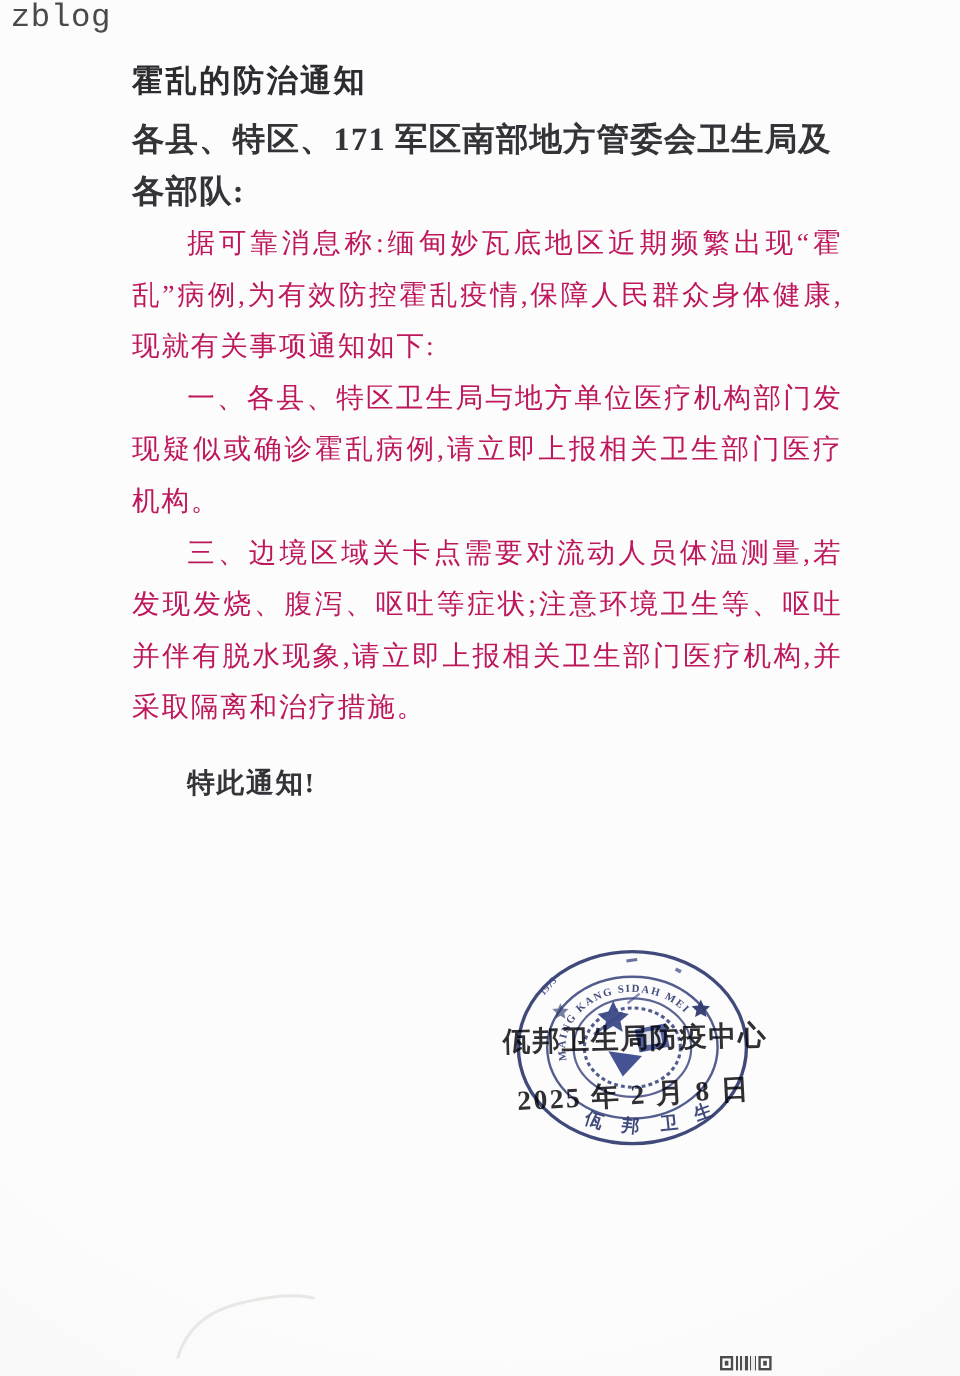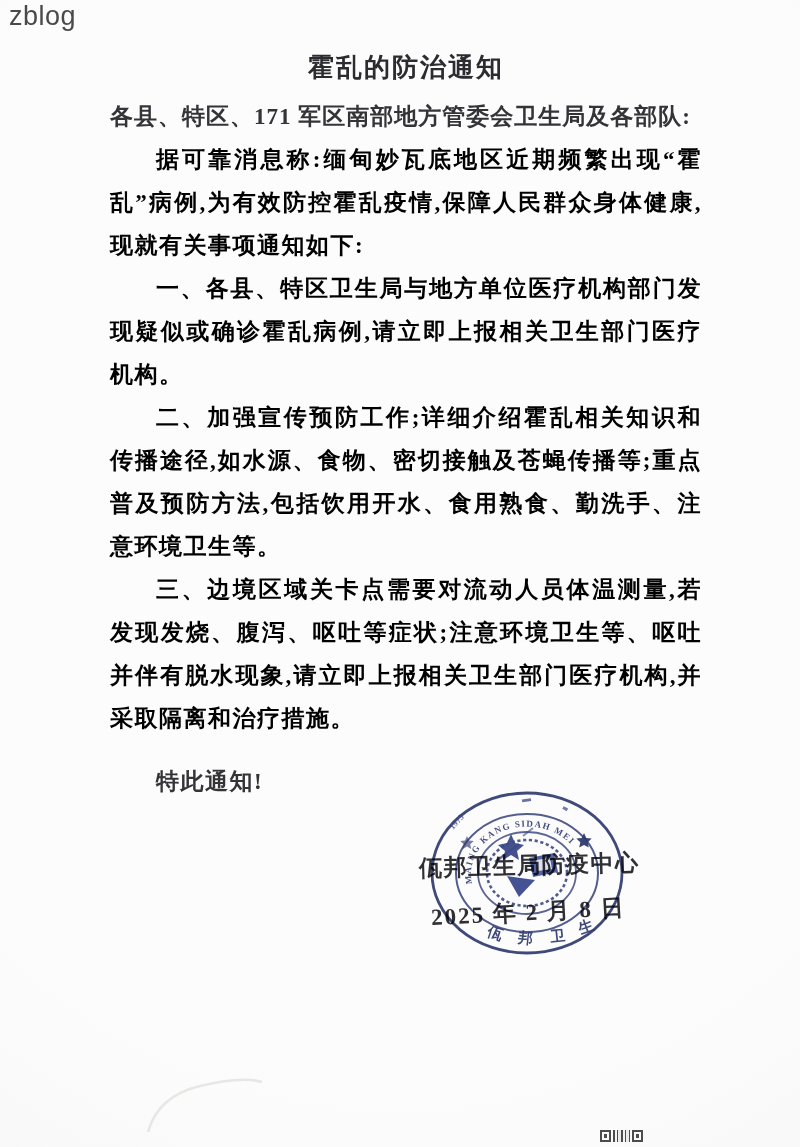--- a/index.html
+++ b/index.html
@@ -5,40 +5,40 @@
   html,body{margin:0;padding:0;}
   body{
     width:800px;height:1147px;position:relative;overflow:hidden;
     background:
       radial-gradient(130% 95% at 50% 42%, #fcfcfd 55%, #f6f6f7 86%, #eeeeef 100%);
     font-family:"Liberation Serif","DejaVu Serif",serif;
     color:#35353a;
   }
   .blog-logo{
     position:absolute;left:9px;top:1px;
-    font-family:Liberation Sans, sans-serif;
+    font-family:Liberation Mono, monospace;
     font-size:27px;color:#4a4a4a;letter-spacing:.5px;
   }
   .doc{
     position:absolute;left:110px;top:50px;width:592px;
   }
   .doc-title{
-    margin:0 0 9px 0;text-align:center;
+    margin:0 0 9px 0;
     font-size:26px;font-weight:700;color:#2c2c30;letter-spacing:2px;
     line-height:36px;
   }
   .salutation{
-    font-size:23px;line-height:43px;letter-spacing:1px;color:#333338;
+    font-size:27px;line-height:43px;letter-spacing:1px;color:#333338;
     font-weight:600;
   }
   .para{
     margin:0;text-indent:2em;
-    font-size:23px;line-height:43px;letter-spacing:1.5px;color:#000000;
+    font-size:23px;line-height:43px;letter-spacing:1.5px;color:#be185d;
     text-align:justify;text-justify:inter-ideograph;
-    font-weight:700;
+    font-weight:400;
   }
   .closing{
     margin:26px 0 0 0;text-indent:2em;
     font-size:23px;letter-spacing:1.5px;color:#333338;font-weight:600;
   }
   .issuer-line{
     position:absolute;left:419px;top:850px;
     font-size:23px;letter-spacing:1.5px;color:#2f2f34;font-weight:600;
     transform:rotate(-1.5deg);white-space:nowrap;z-index:2;
   }
@@ -72,21 +72,20 @@
 </head>
 <body>
 
 <div class="blog-logo">zblog</div>
 
 <div class="doc">
   <h1 class="doc-title">霍乱的防治通知</h1>
   <div class="salutation">各县、特区、171 军区南部地方管委会卫生局及各部队:</div>
   <p class="para">据可靠消息称:缅甸妙瓦底地区近期频繁出现“霍乱”病例,为有效防控霍乱疫情,保障人民群众身体健康,现就有关事项通知如下:</p>
   <p class="para">一、各县、特区卫生局与地方单位医疗机构部门发现疑似或确诊霍乱病例,请立即上报相关卫生部门医疗机构。</p>
-  <p class="para">二、加强宣传预防工作;详细介绍霍乱相关知识和传播途径,如水源、食物、密切接触及苍蝇传播等;重点普及预防方法,包括饮用开水、食用熟食、勤洗手、注意环境卫生等。</p>
   <p class="para">三、边境区域关卡点需要对流动人员体温测量,若发现发烧、腹泻、呕吐等症状;注意环境卫生等、呕吐并伴有脱水现象,请立即上报相关卫生部门医疗机构,并采取隔离和治疗措施。</p>
   <p class="closing">特此通知!</p>
 </div>
 
 <div class="issuer-line">佤邦卫生局防疫中心</div>
 <div class="date-line">2025 年 2 月 8 日</div>
 
 <svg class="stamp" viewBox="0 0 200 172" xmlns="http://www.w3.org/2000/svg">
 
   <ellipse cx="100" cy="85" rx="95" ry="80" fill="none" stroke="#1e2a63" stroke-width="2.8" opacity="0.92"></ellipse>

